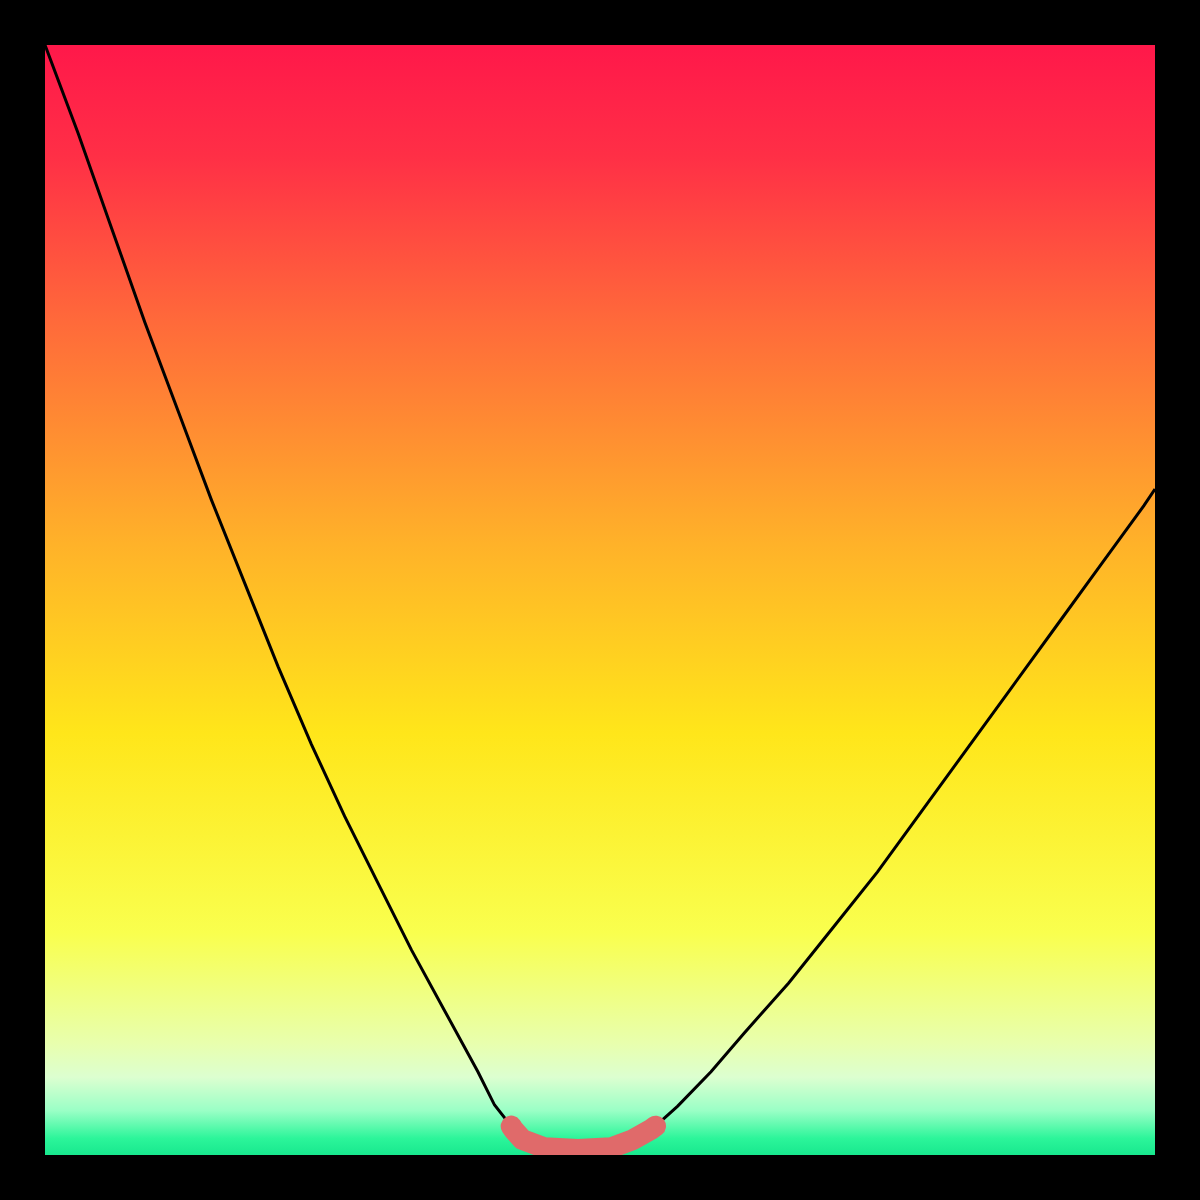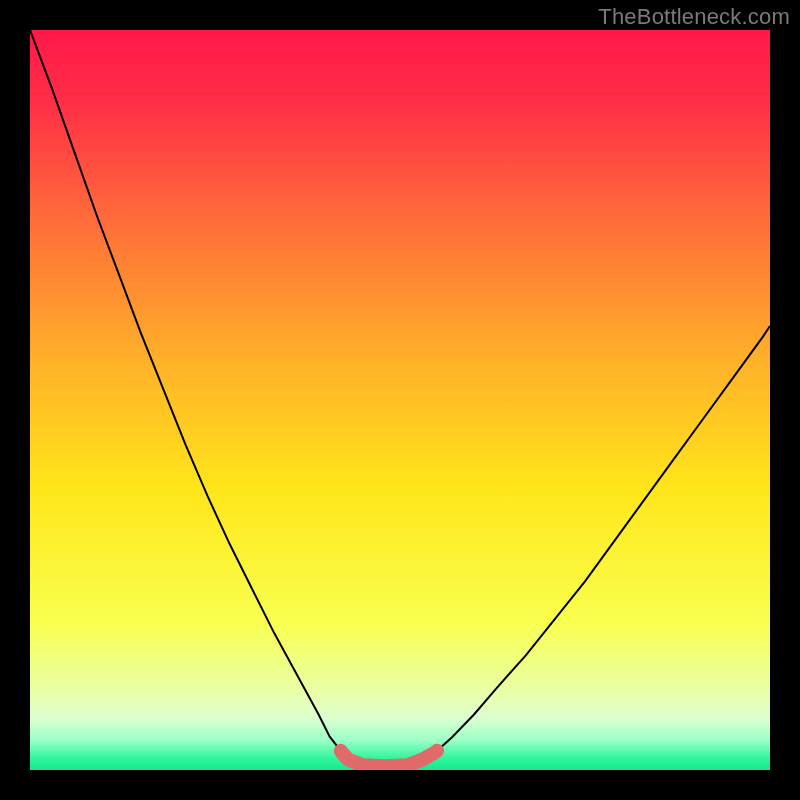--- a/index.html
+++ b/index.html
@@ -38,21 +38,20 @@
   }
   svg {
     display: block;
   }
 </style>
 </head>
 <body>
 
 <div class="frame">
 
-  <div class="watermark">TheBottleneck.com</div>
 
   <div class="plot-wrap">
     <svg width="740" height="740" viewBox="0 0 740 740">
       <defs>
         <linearGradient id="bg-grad" x1="0" y1="0" x2="0" y2="1">
         <stop offset="0%" stop-color="#ff184a"></stop>
             <stop offset="10%" stop-color="#ff2f46"></stop>
             <stop offset="25%" stop-color="#ff6a3a"></stop>
             <stop offset="45%" stop-color="#ffb229"></stop>
             <stop offset="62%" stop-color="#ffe61a"></stop>

